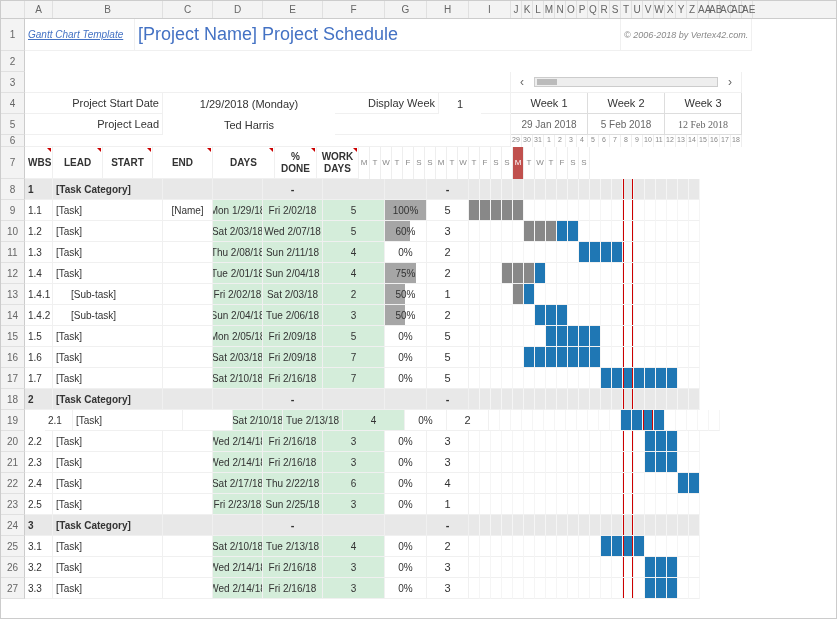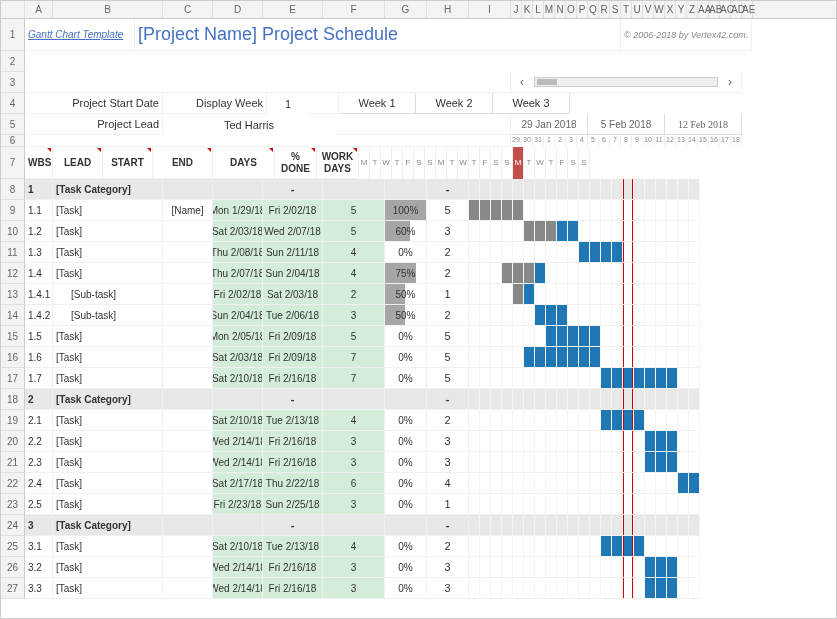--- a/index.html
+++ b/index.html
@@ -108,20 +108,21 @@
             <div class="track">
               <div class="thumb"></div>
             </div>
             <span class="chev">›</span>
           </div>
         </div>
       </div>
       <div class="row">
         <div class="row-hdr">4</div>
         <div class="cell lbl-r" style="width: 138px;">Project Start Date</div>
+        <div class="cell lbl-c inp" style="width: 172px;">1/29/2018 (Monday)</div>
         <div class="cell lbl-r" style="width: 104px;">Display Week</div>
         <div class="cell lbl-c inp" style="width: 42px;">1</div>
         <div class="cell " style="width: 30px;"></div>
         <div class="wk-hdr" style="width: 77px;">Week 1</div>
         <div class="wk-hdr" style="width: 77px;">Week 2</div>
         <div class="wk-hdr" style="width: 77px;">Week 3</div>
       </div>
       <div class="row">
         <div class="row-hdr">5</div>
         <div class="cell lbl-r" style="width: 138px;">Project Lead</div>
@@ -313,21 +314,21 @@
         <div class="gcell"></div>
         <div class="gcell"></div>
         <div class="gcell"></div>
         <div class="gcell"></div>
       </div>
       <div class="row">
         <div class="row-hdr">12</div>
         <div class="cell wbs" style="width: 28px;">1.4</div>
         <div class="cell task" style="width: 110px;">[Task]</div>
         <div class="cell task lbl-c" style="width: 50px;"></div>
-        <div class="cell green" style="width: 50px;">Thu 2/07/18</div>
+        <div class="cell green" style="width: 50px;">Tue 2/01/18</div>
         <div class="cell green" style="width: 60px;">Sun 2/04/18</div>
         <div class="cell green" style="width: 62px;">4</div>
         <div class="cell pct done75" style="width: 42px;">75%</div>
         <div class="cell lbl-c" style="width: 42px;">2</div>
         <div class="gcell"></div>
         <div class="gcell"></div>
         <div class="gcell"></div>
         <div class="gcell bar-g"></div>
         <div class="gcell bar-g"></div>
         <div class="gcell bar-g"></div>
@@ -534,21 +535,21 @@
         <div class="gcell cat today-line"></div>
         <div class="gcell cat"></div>
         <div class="gcell cat"></div>
         <div class="gcell cat"></div>
         <div class="gcell cat"></div>
         <div class="gcell cat"></div>
         <div class="gcell cat"></div>
       </div>
       <div class="row">
         <div class="row-hdr">19</div>
-        <div class="cell wbs" style="width: 28px;">2.1</div>
+        <div class="cell wbs" style="width: 28px; margin-left: 20px;">2.1</div>
         <div class="cell task" style="width: 110px;">[Task]</div>
         <div class="cell task lbl-c" style="width: 50px;"></div>
         <div class="cell green" style="width: 50px;">Sat 2/10/18</div>
         <div class="cell green" style="width: 60px;">Tue 2/13/18</div>
         <div class="cell green" style="width: 62px;">4</div>
         <div class="cell pct " style="width: 42px;">0%</div>
         <div class="cell lbl-c" style="width: 42px;">2</div>
         <div class="gcell"></div>
         <div class="gcell"></div>
         <div class="gcell"></div>

